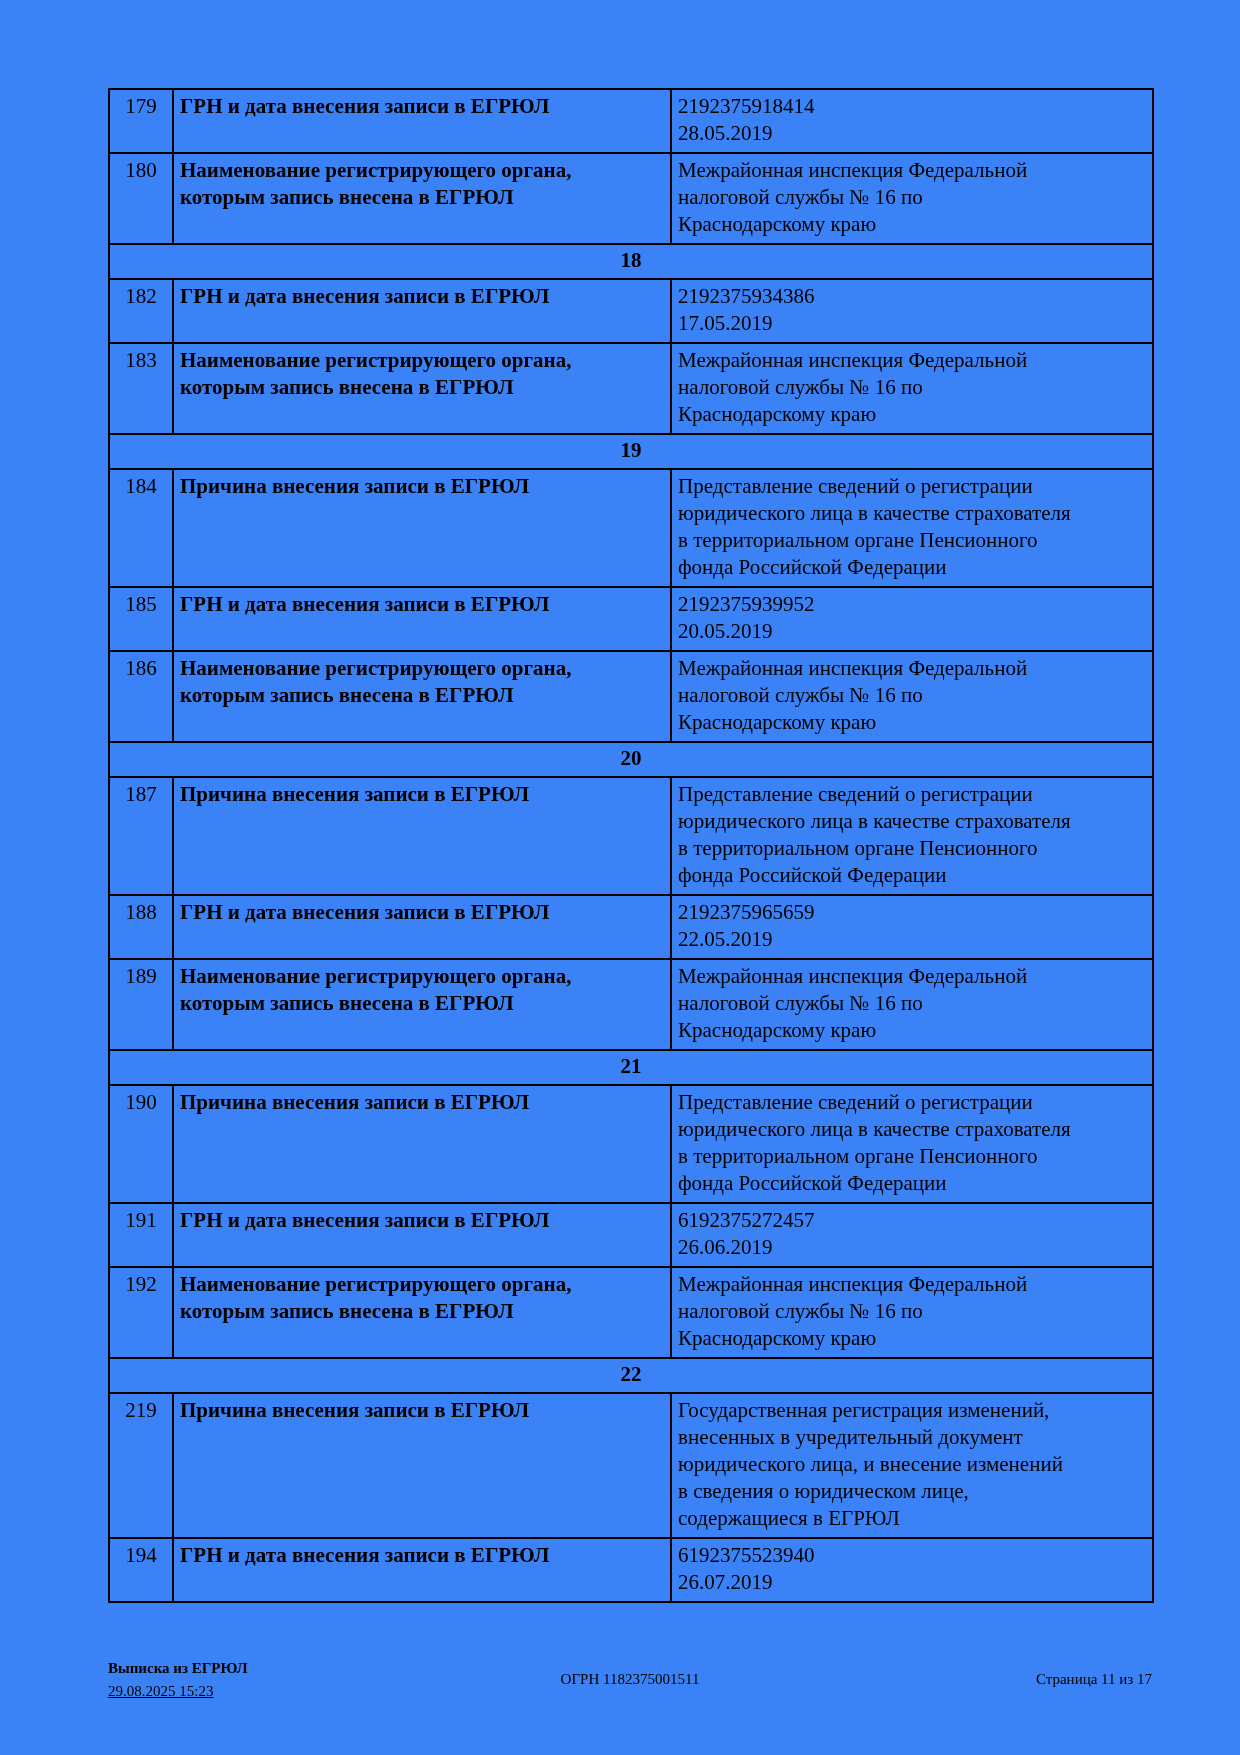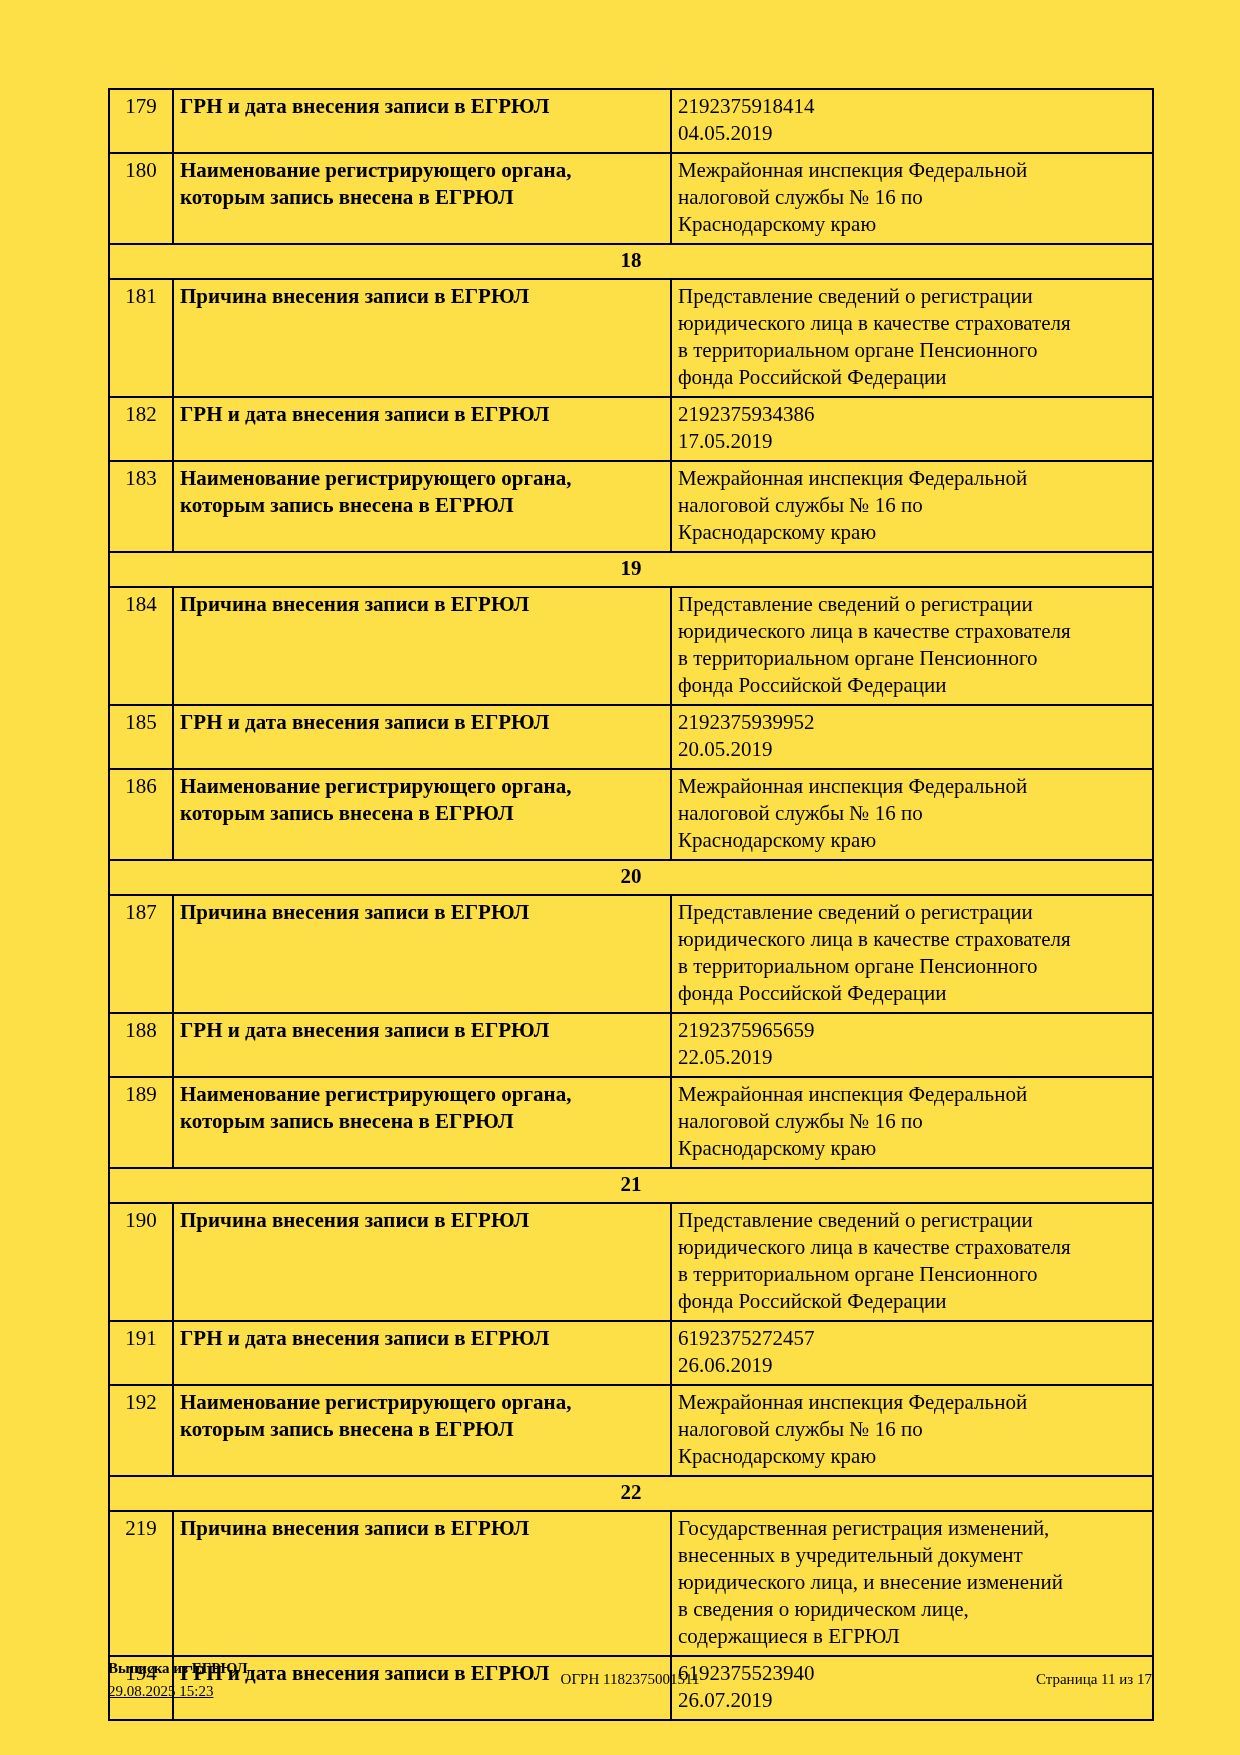--- a/index.html
+++ b/index.html
@@ -1,20 +1,20 @@
 <!DOCTYPE html>
 <html><head>
 <meta charset="utf-8">
 <style>
   html, body { margin: 0; padding: 0; background: #ffffff; }
   .page {
     position: relative;
     width: 1240px;
     height: 1755px;
-    background: #fde047;
+    background: #3b82f6;
     color: #000000;
     font-family: "Liberation Serif", "DejaVu Serif", serif;
     overflow: hidden;
   }
   table.egrul {
     position: absolute;
     left: 108px;
     top: 88px;
     width: 1044px;
     border-collapse: collapse;
@@ -65,40 +65,32 @@
     <colgroup>
       <col style="width:64px">
       <col style="width:498px">
       <col style="width:482px">
     </colgroup>
     <tbody id="egrul-tbody">
         <tr class="entry-row">
           <td class="num-cell">179</td>
           <td class="label-cell">ГРН и дата внесения записи в ЕГРЮЛ</td>
           <td class="value-cell">2192375918414
-04.05.2019</td>
+28.05.2019</td>
         </tr>
         <tr class="entry-row">
           <td class="num-cell">180</td>
           <td class="label-cell">Наименование регистрирующего органа,
 которым запись внесена в ЕГРЮЛ</td>
           <td class="value-cell">Межрайонная инспекция Федеральной
 налоговой службы № 16 по
 Краснодарскому краю</td>
         </tr>
         <tr class="section-row">
           <td colspan="3">18</td>
-        </tr>
-        <tr class="entry-row">
-          <td class="num-cell">181</td>
-          <td class="label-cell">Причина внесения записи в ЕГРЮЛ</td>
-          <td class="value-cell">Представление сведений о регистрации
-юридического лица в качестве страхователя
-в территориальном органе Пенсионного
-фонда Российской Федерации</td>
         </tr>
         <tr class="entry-row">
           <td class="num-cell">182</td>
           <td class="label-cell">ГРН и дата внесения записи в ЕГРЮЛ</td>
           <td class="value-cell">2192375934386
 17.05.2019</td>
         </tr>
         <tr class="entry-row">
           <td class="num-cell">183</td>
           <td class="label-cell">Наименование регистрирующего органа,

